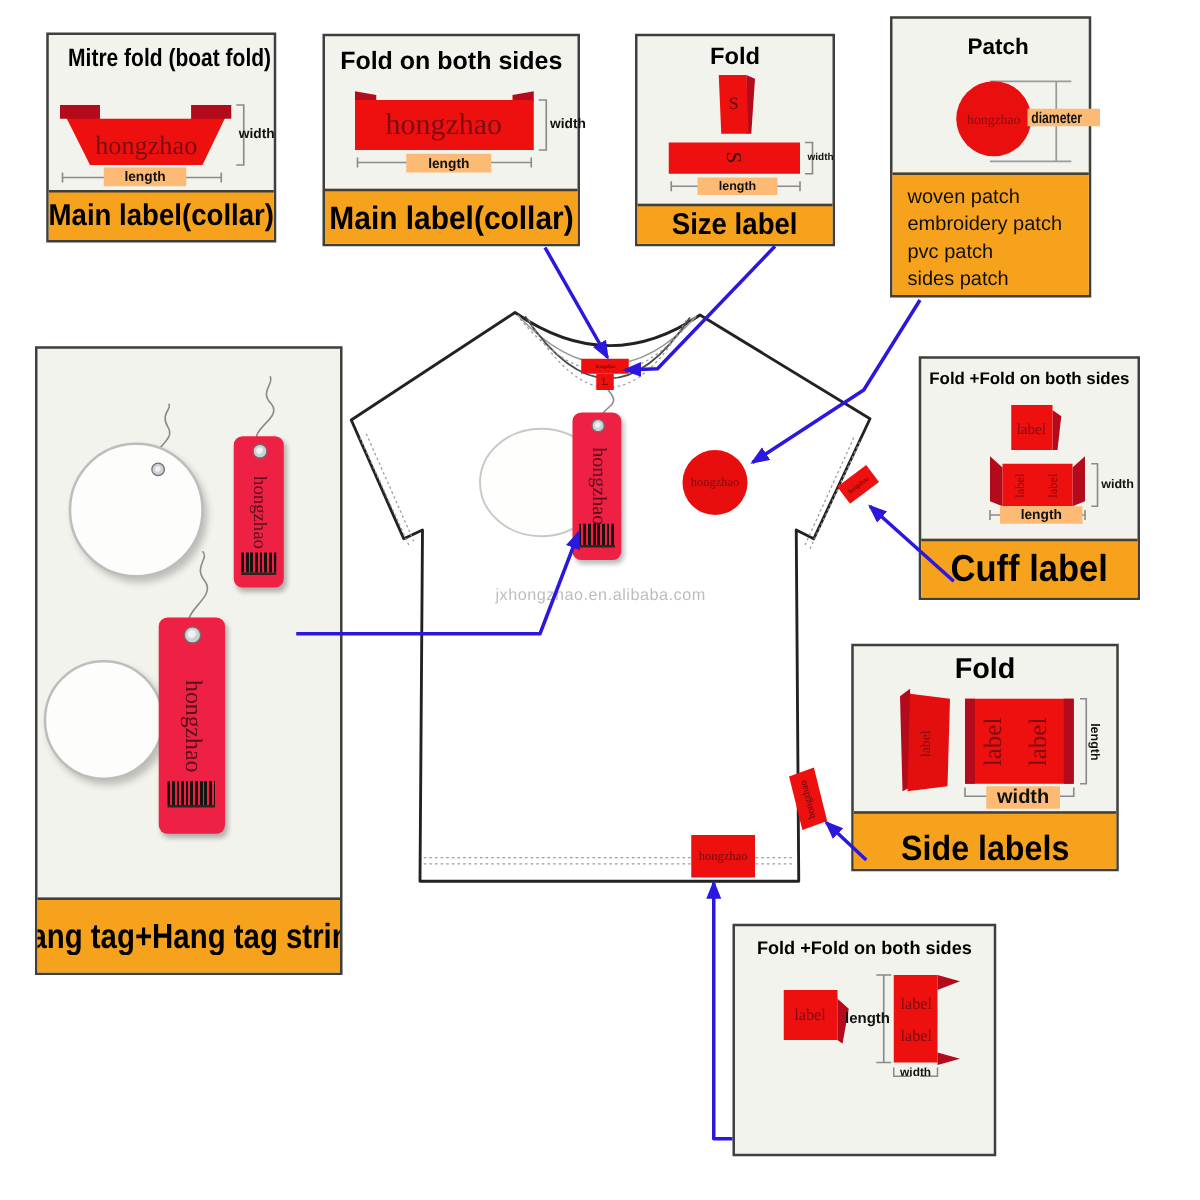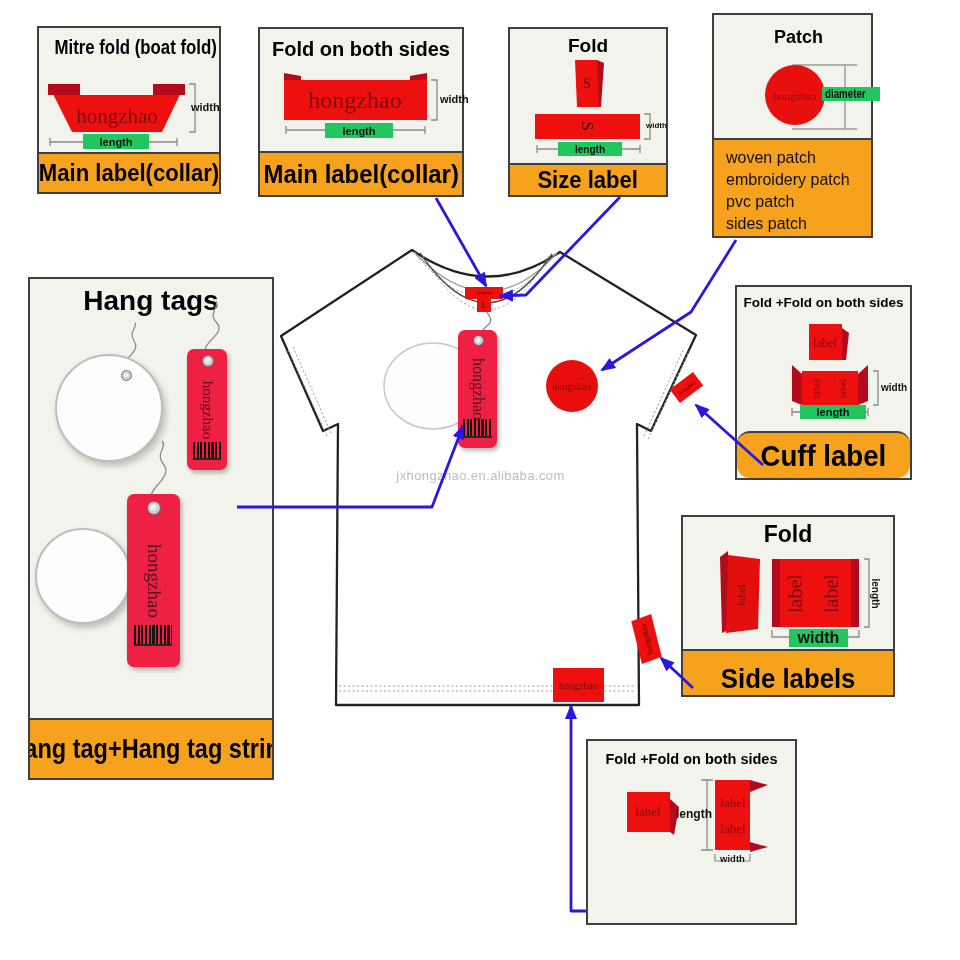--- a/index.html
+++ b/index.html
@@ -11,21 +11,21 @@
 
   
   .panel { position:absolute; background:#f2f3ec; border:2px solid #3f3f3f; box-sizing:border-box; z-index:2; }
   .caption { position:absolute; left:0; right:0; bottom:0; background:#f7a21c; border-top:2px solid #3f3f3f;
              display:flex; align-items:center; justify-content:center; font-weight:bold; color:#000; overflow:hidden; }
   .ptitle { position:absolute; left:0; right:0; text-align:center; font-weight:bold; color:#000; white-space:nowrap; }
   .figsvg { position:absolute; left:0; top:0; }
   .t { position:absolute; color:#000; }
   .sr { font-family:"Liberation Serif", serif; color:#7d0d10; }
   .meas { font-weight:bold; color:#111; }
-  .mbg { background:#22c55e; padding:0 3px; }
+  .mbg { background:#fdba74; padding:0 3px; }
   .ctr { display:flex; align-items:center; justify-content:center; text-align:center; }
   .cond { display:inline-block; transform:scaleX(.84); transform-origin:center; white-space:nowrap; }
   .cond9 { display:inline-block; transform:scaleX(.92); transform-origin:center; white-space:nowrap; }
   .vwrap { position:absolute; display:flex; align-items:center; justify-content:center; }
   .vwrap > span { transform:rotate(-90deg); white-space:nowrap; }
   .vwrap90 > span { transform:rotate(90deg); }
 
   
   .redtag { position:absolute; background:#ee2144; border-radius:7px; box-shadow:2px 3px 4px rgba(0,0,0,.28); }
   .tagtext { position:absolute; left:50%; top:50%; transform:translate(-50%,-50%) rotate(90deg);
@@ -175,21 +175,20 @@
       <div style="padding:7px 0 0 12px;font-size:16px;line-height:22px;color:#101010;">
         <div>woven patch</div>
         <div>embroidery patch</div>
         <div>pvc patch</div>
         <div>sides patch</div>
       </div>
     </div>
   </div>
 
   <div class="panel" style="left:28px;top:277px;width:246px;height:503px;">
-    <div class="ptitle" style="top:6px;font-size:28px;">Hang tags</div>
     <svg class="figsvg" width="242" height="443" viewBox="0 0 242 443">
       <g fill="none" stroke="#8b8b8b" stroke-width="1.3">
         <path d="M95,93 C90,78 112,74 104,62 C98,52 108,48 105,44"></path>
         <path d="M177,78 C167,64 197,56 187,44 C177,34 190,28 186,22"></path>
         <path d="M123,226 C112,210 144,200 134,186 C124,174 138,168 132,162"></path>
       </g>
     </svg>
     <div class="wcircle" style="left:25px;top:75px;width:104px;height:104px;"></div>
     <div class="eyelet" style="left:91px;top:91px;width:9px;height:9px;"></div>
     <div class="redtag" style="left:157px;top:70px;width:40px;height:121px;">
@@ -224,21 +223,21 @@
     <div class="vwrap" style="left:68px;top:86px;width:24px;height:30px;">
       <span class="sr" style="font-size:10px;">label</span>
     </div>
     <div class="vwrap" style="left:94px;top:86px;width:24px;height:30px;">
       <span class="sr" style="font-size:10px;">label</span>
     </div>
     <div class="t meas" style="left:144px;top:95px;font-size:10px;">width</div>
     <div class="t meas mbg ctr" style="left:63px;top:118px;width:60px;height:14px;font-size:11px;">
         <span>length</span>
       </div>
-    <div class="caption" style="height:45px;font-size:30px;border-radius:13px;">
+    <div class="caption" style="height:45px;font-size:30px;">
         <span class="cond9">Cuff label</span>
       </div>
   </div>
 
   <div class="panel" style="left:681px;top:515px;width:214px;height:182px;">
     <div class="ptitle" style="top:4px;font-size:23px;">Fold</div>
     <svg class="figsvg" width="210" height="138" viewBox="0 0 210 138">
       <polygon points="37,40 45,34 47,112 39,116" fill="#b30b1c"></polygon>
       <polygon points="45,38 77,42 75,112 43,116" fill="#e30e0e"></polygon>
       <rect x="89" y="42" width="87" height="68" fill="#ee0f0f"></rect>

